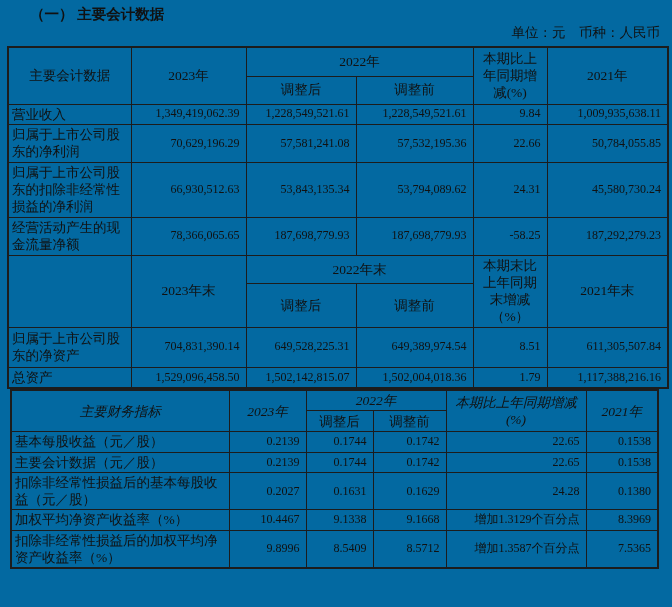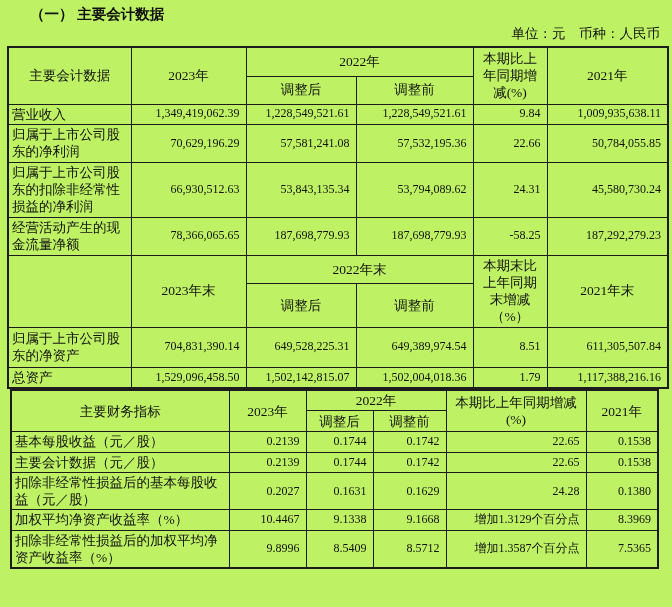--- a/index.html
+++ b/index.html
@@ -4,37 +4,38 @@
 <style>
   * { box-sizing: border-box; }
   html, body { margin: 0; padding: 0; background: #fff; }
   body {
     font-family: "Liberation Serif", "DejaVu Serif", serif;
     color: #111;
   }
   .page {
     width: 672px;
     height: 607px;
-    background: #bef264;
+    background: #0369a1;
     padding: 5px 0 0 7px;
     position: relative;
     overflow: hidden;
   }
   .heading {
     font-weight: bold;
     font-size: 14.5px;
     line-height: 18px;
     margin-left: 23px;
   }
   .unit-line {
     width: 653px;
     text-align: right;
     font-size: 13.5px;
     line-height: 16px;
     margin-top: 3px;
+    font-family: Liberation Mono, monospace;
   }
   table {
     border-collapse: collapse;
     table-layout: fixed;
     border: 2px solid #1c1c1c;
   }
   #table1 { width: 660px; margin-top: 4px; }
   #table2 { width: 647px; margin-left: 3px; }
   td, th {
     border: 1px solid #1c1c1c;
@@ -53,21 +54,21 @@
   #table1 thead tr:nth-child(1) { height: 29px; }
   #table1 thead tr:nth-child(2) { height: 28px; }
   #t1-rows1 tr:nth-child(1) { height: 18px; }
   #t1-rows1 tr:nth-child(2) { height: 38px; }
   #t1-rows1 tr:nth-child(3) { height: 54px; }
   #t1-rows1 tr:nth-child(4) { height: 38px; }
   #table1 .midhead tr:nth-child(1) { height: 28px; }
   #table1 .midhead tr:nth-child(2) { height: 42px; }
   #t1-rows2 tr:nth-child(1) { height: 40px; }
   #t1-rows2 tr:nth-child(2) { height: 20px; }
-  #table2 thead tr:nth-child(1) { height: 21px; }
+  #table2 thead tr:nth-child(1) { height: 21px; font-style: italic; }
   #table2 thead tr:nth-child(2) { height: 21px; }
   #t2-rows tr:nth-child(1) { height: 20px; }
   #t2-rows tr:nth-child(2) { height: 20px; }
   #t2-rows tr:nth-child(3) { height: 36px; }
   #t2-rows tr:nth-child(4) { height: 19px; }
   #t2-rows tr:nth-child(5) { height: 36px; }
   .heading2 { margin-top: 24px; margin-bottom: 3px; }
 </style>
 </head>
 <body>

